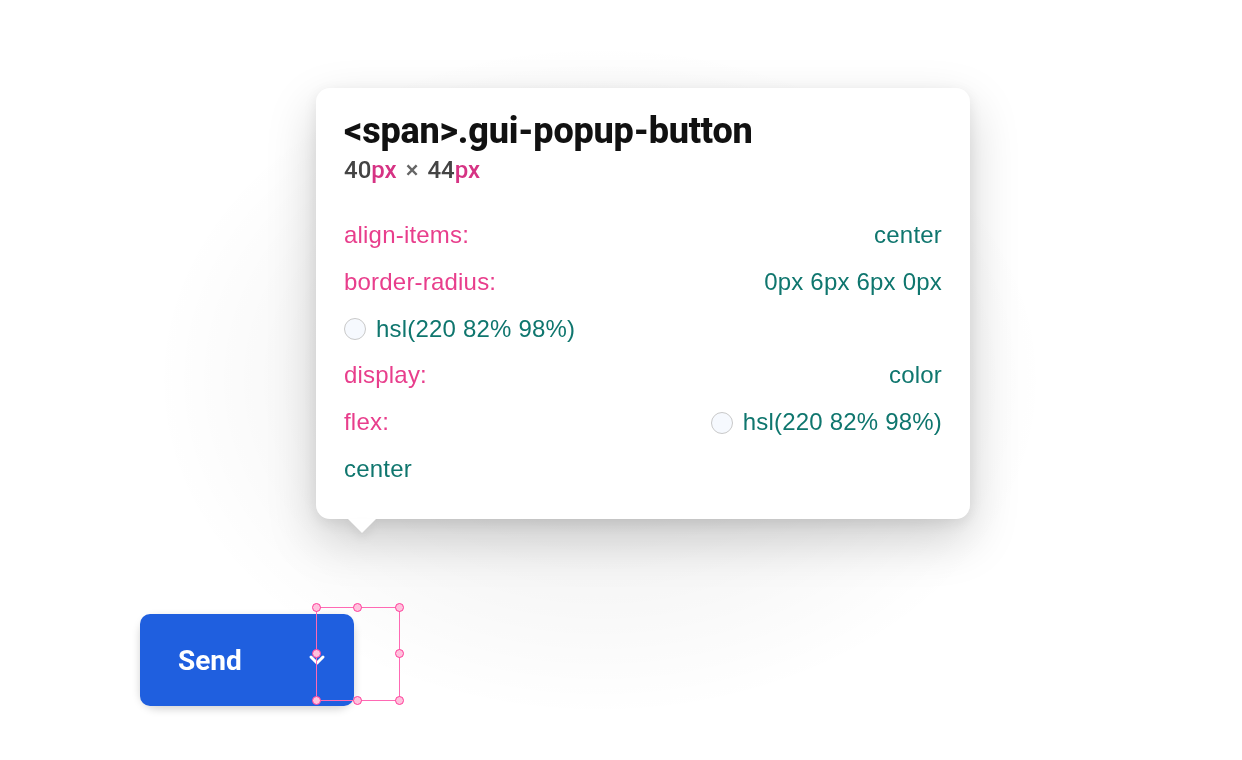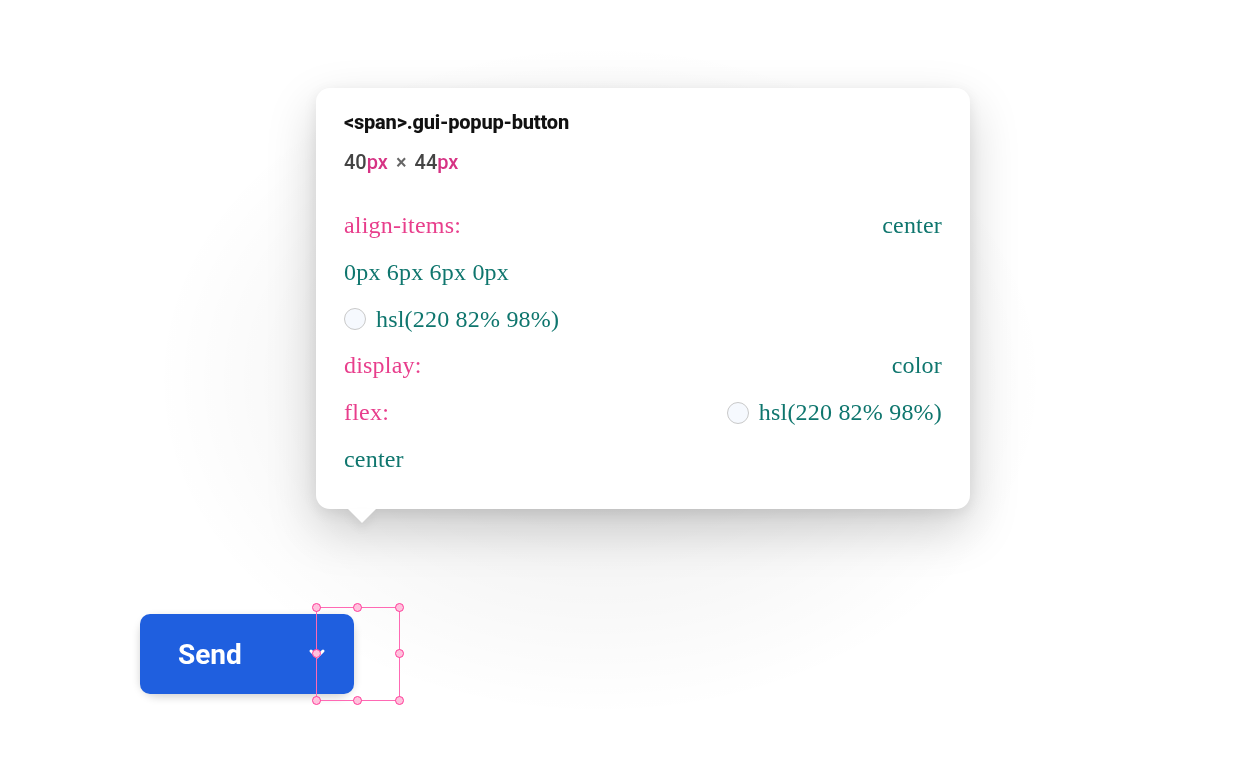--- a/index.html
+++ b/index.html
@@ -45,38 +45,38 @@
       bottom: -14px;
       width: 0;
       height: 0;
       border-left: 14px solid transparent;
       border-right: 14px solid transparent;
       border-top: 14px solid #ffffff;
       filter: drop-shadow(0 6px 4px rgba(0,0,0,0.06));
     }
 
     .tooltip-title {
-      font-size: 20px;
+      font-size: 36px;
       font-weight: 800;
       color: #111;
       letter-spacing: -0.2px;
     }
     .tooltip-dims {
-      margin-top: 16px;
-      font-size: 20px;
+      margin-top: 4px;
+      font-size: 24px;
       font-weight: 500;
       color: #5a5a5a;
     }
     .tooltip-dims .num { color: #444; }
     .tooltip-dims .unit { color: #d63384; }
     .tooltip-dims .times { color: #666; margin: 0 3px; }
 
     .props {
       margin-top: 28px;
-      font-family: Liberation Serif, serif;
+      font-family: Liberation Sans, sans-serif;
       font-size: 24px;
       line-height: 1.95;
       letter-spacing: 0.2px;
     }
     .prop-row {
       display: flex;
       justify-content: space-between;
       align-items: center;
       white-space: nowrap;
     }
@@ -95,21 +95,21 @@
       border: 1px solid #c9c9c9;
       flex: 0 0 auto;
     }
 
     
     .split-button {
       position: absolute;
       left: 140px;
       top: 614px;
       display: inline-flex;
-      height: 80px;
+      height: 92px;
       border-radius: 18px;
       box-shadow: 0 3px 8px rgba(0,0,0,0.18);
     }
     .send-btn {
       background: #1f5fdf;
       color: #fff;
       font-size: 28px;
       font-weight: 700;
       padding: 0 38px;
       display: flex;
@@ -179,20 +179,21 @@
   </div>
 
   <div class="props">
     <div class="prop-row">
       <span><span class="prop-name">align-items</span><span class="prop-colon">:</span></span>
       <span class="prop-value">center</span>
     </div>
     <div class="prop-row">
     </div>
     <div class="prop-row">
+      <span><span class="prop-name">border-radius</span><span class="prop-colon">:</span></span>
       <span class="prop-value">0px 6px 6px 0px</span>
     </div>
     <div class="prop-row">
       <span class="prop-value">
         <span class="swatch" style="background:#f6f9fe"></span>
         <span>hsl(220 82% 98%)</span>
       </span>
     </div>
     <div class="prop-row">
       <span><span class="prop-name">display</span><span class="prop-colon">:</span></span>

